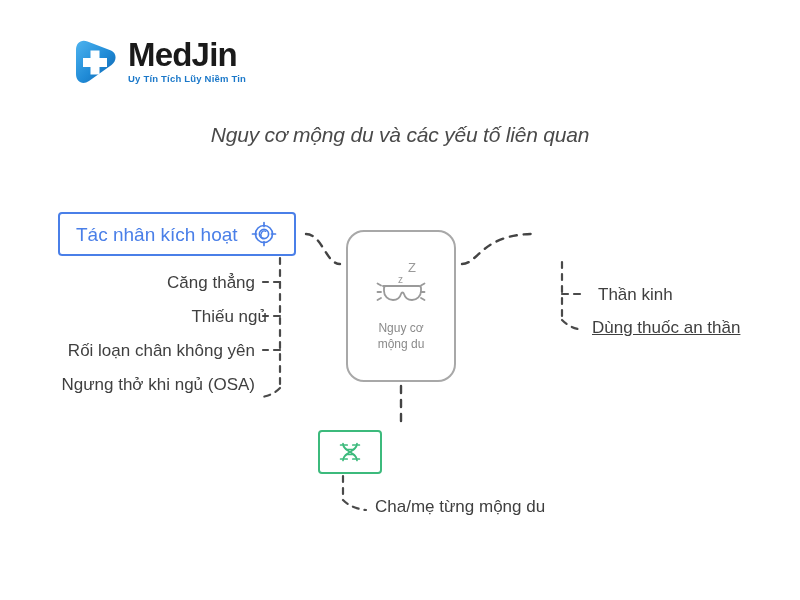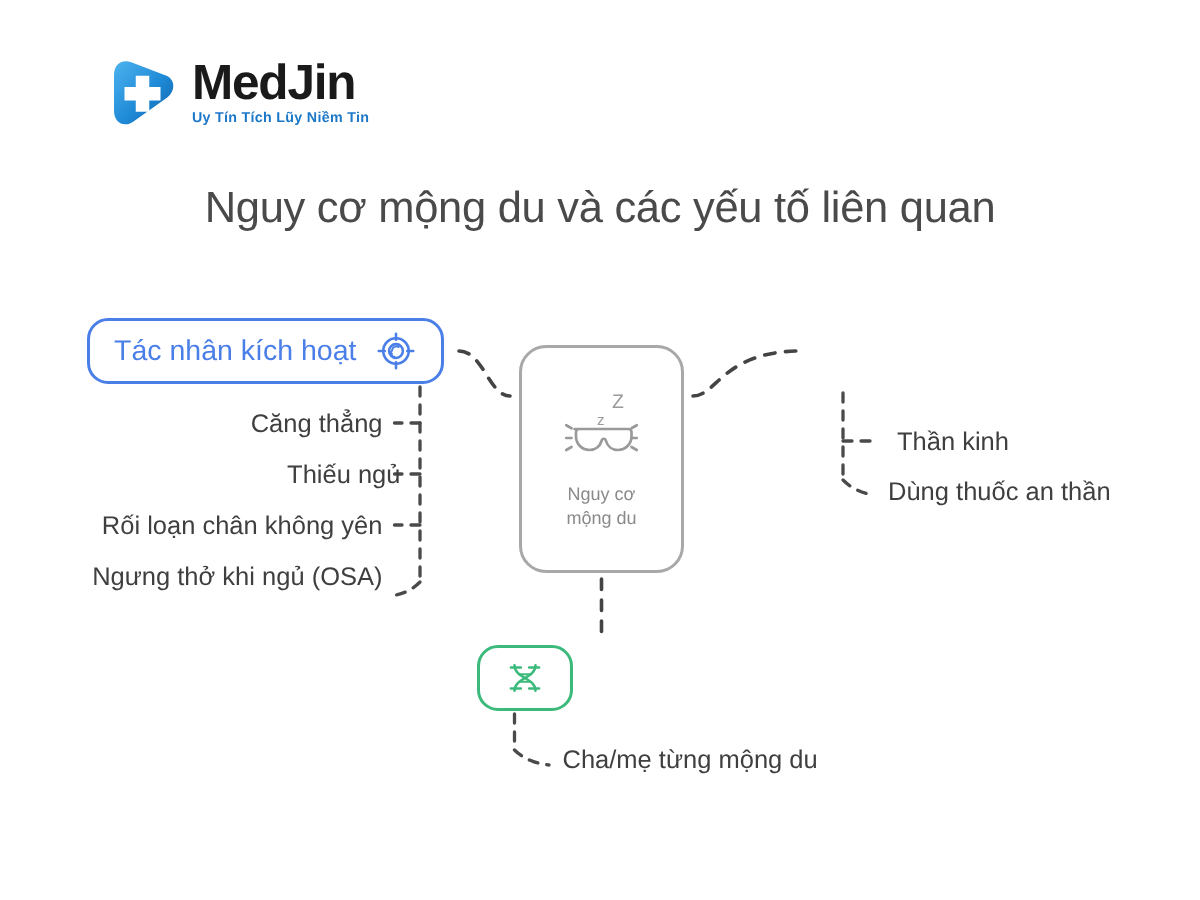--- a/index.html
+++ b/index.html
@@ -20,31 +20,32 @@
     letter-spacing: -0.8px; line-height: 1.0;
   }
   .logo-tag {
     font-size: 9.5px; font-weight: bold; color: #1b78c9;
     letter-spacing: 0.2px; margin-top: 3px; line-height: 1;
   }
 
   
   .page-title {
     position: absolute; left: 0; top: 123px; width: 800px;
-    text-align: center; font-size: 29px; color: #4a4a4a;
+    text-align: center; font-size: 21px; color: #4a4a4a;
     letter-spacing: -0.2px;
+    font-style: italic;
   }
 
   
   .connectors { position: absolute; left: 0; top: 0; width: 800px; height: 600px; }
 
   
   .node {
     position: absolute; display: flex; align-items: center;
-    border-radius: 14px; background: #ffffff;
+    border-radius: 4px; background: #ffffff;
     border: 2px solid #cccccc; padding: 0 16px; height: 44px;
     white-space: nowrap;
   }
   .node .label { font-size: 19px; line-height: 1; }
   .node .ico { display: flex; align-items: center; justify-content: center; flex: none; }
 
   #node-triggers { left: 58px; top: 212px; border-color: #4a7fe8; }
   #node-triggers .label { color: #4a7fe8; margin-right: 12px; }
 
   #node-conditions { left: 538px; top: 212px; border-color: #e8d936; border-width: 2.5px; }
@@ -68,21 +69,21 @@
   
   .leaf { position: absolute; font-size: 17px; color: #3f3f3f; white-space: nowrap; }
   .leaf-right { text-align: right; }
 
   #leaf-stress      { right: 545px; top: 273px; }
   #leaf-sleepdep    { right: 533px; top: 307px; }
   #leaf-rls         { right: 545px; top: 341px; }
   #leaf-osa         { right: 545px; top: 375px; }
 
   #leaf-neuro       { left: 598px; top: 285px; }
-  #leaf-sedative    { left: 592px; top: 318px; }
+  #leaf-sedative    { left: 592px; top: 318px; text-decoration: underline; }
 
   #leaf-parent      { left: 375px; top: 497px; }
 </style>
 </head>
 <body>
 
 <div id="root">
 
   <div class="logo">
     <div class="logo-mark">

